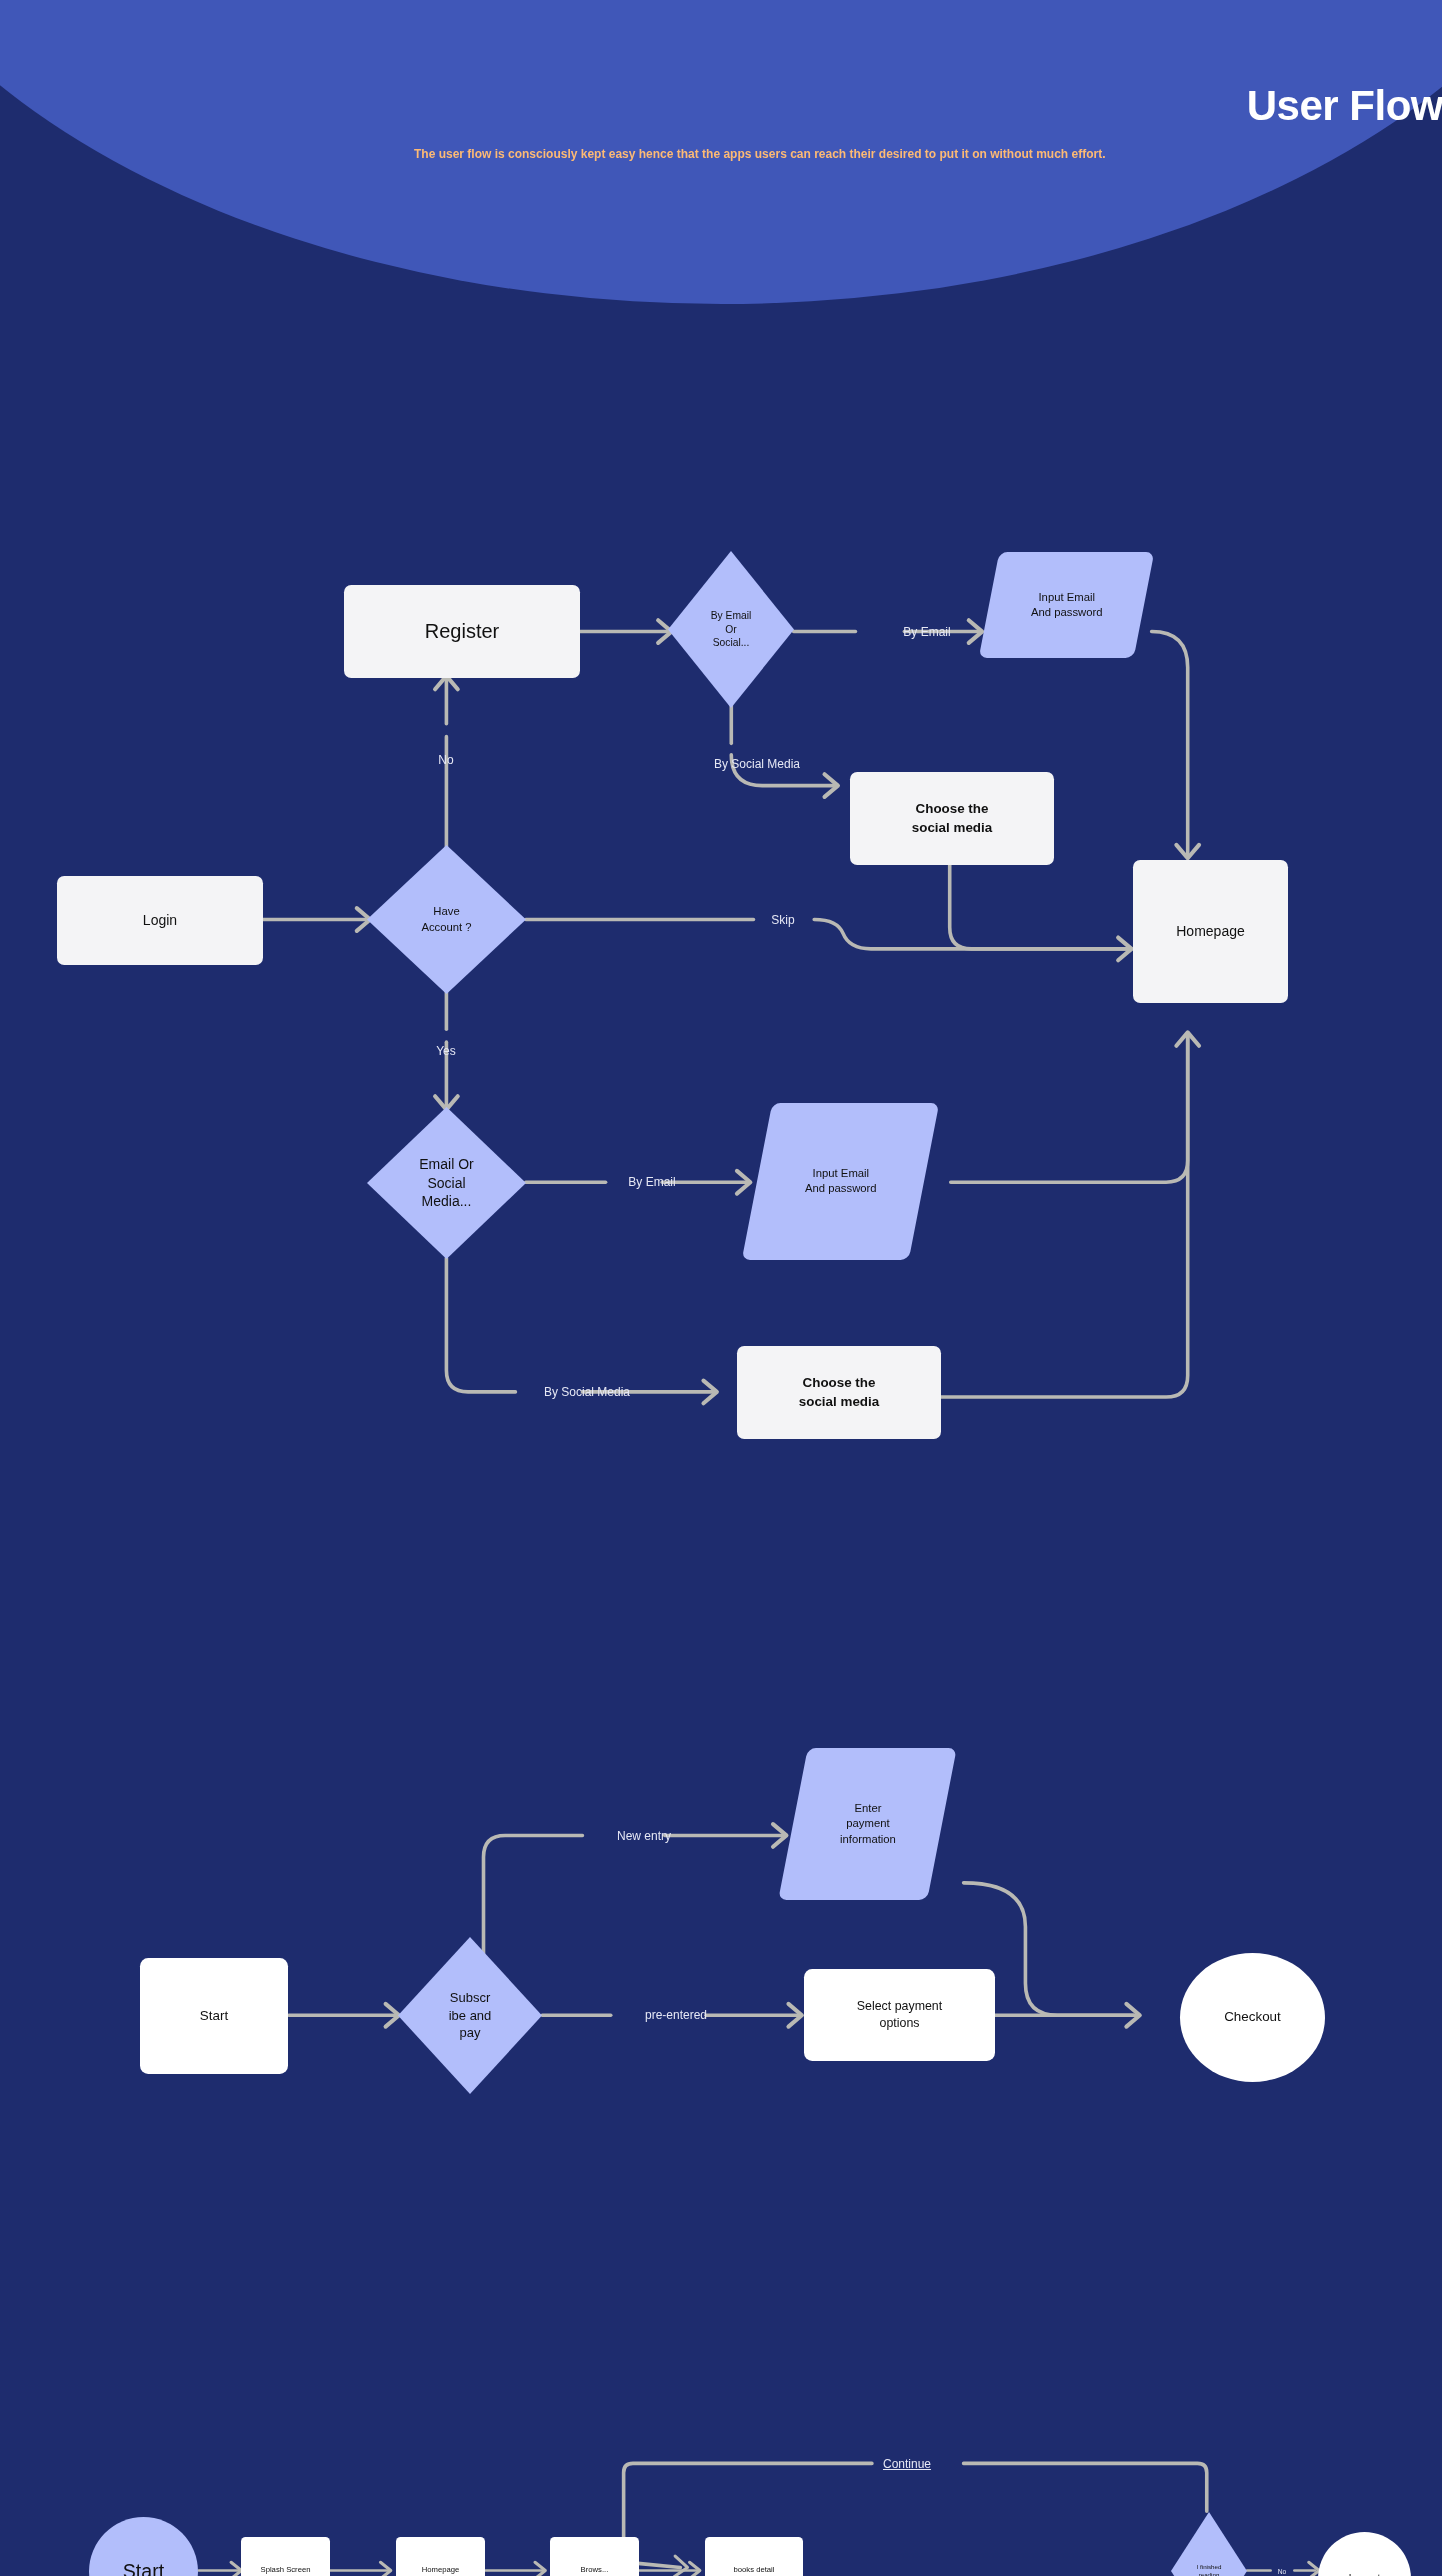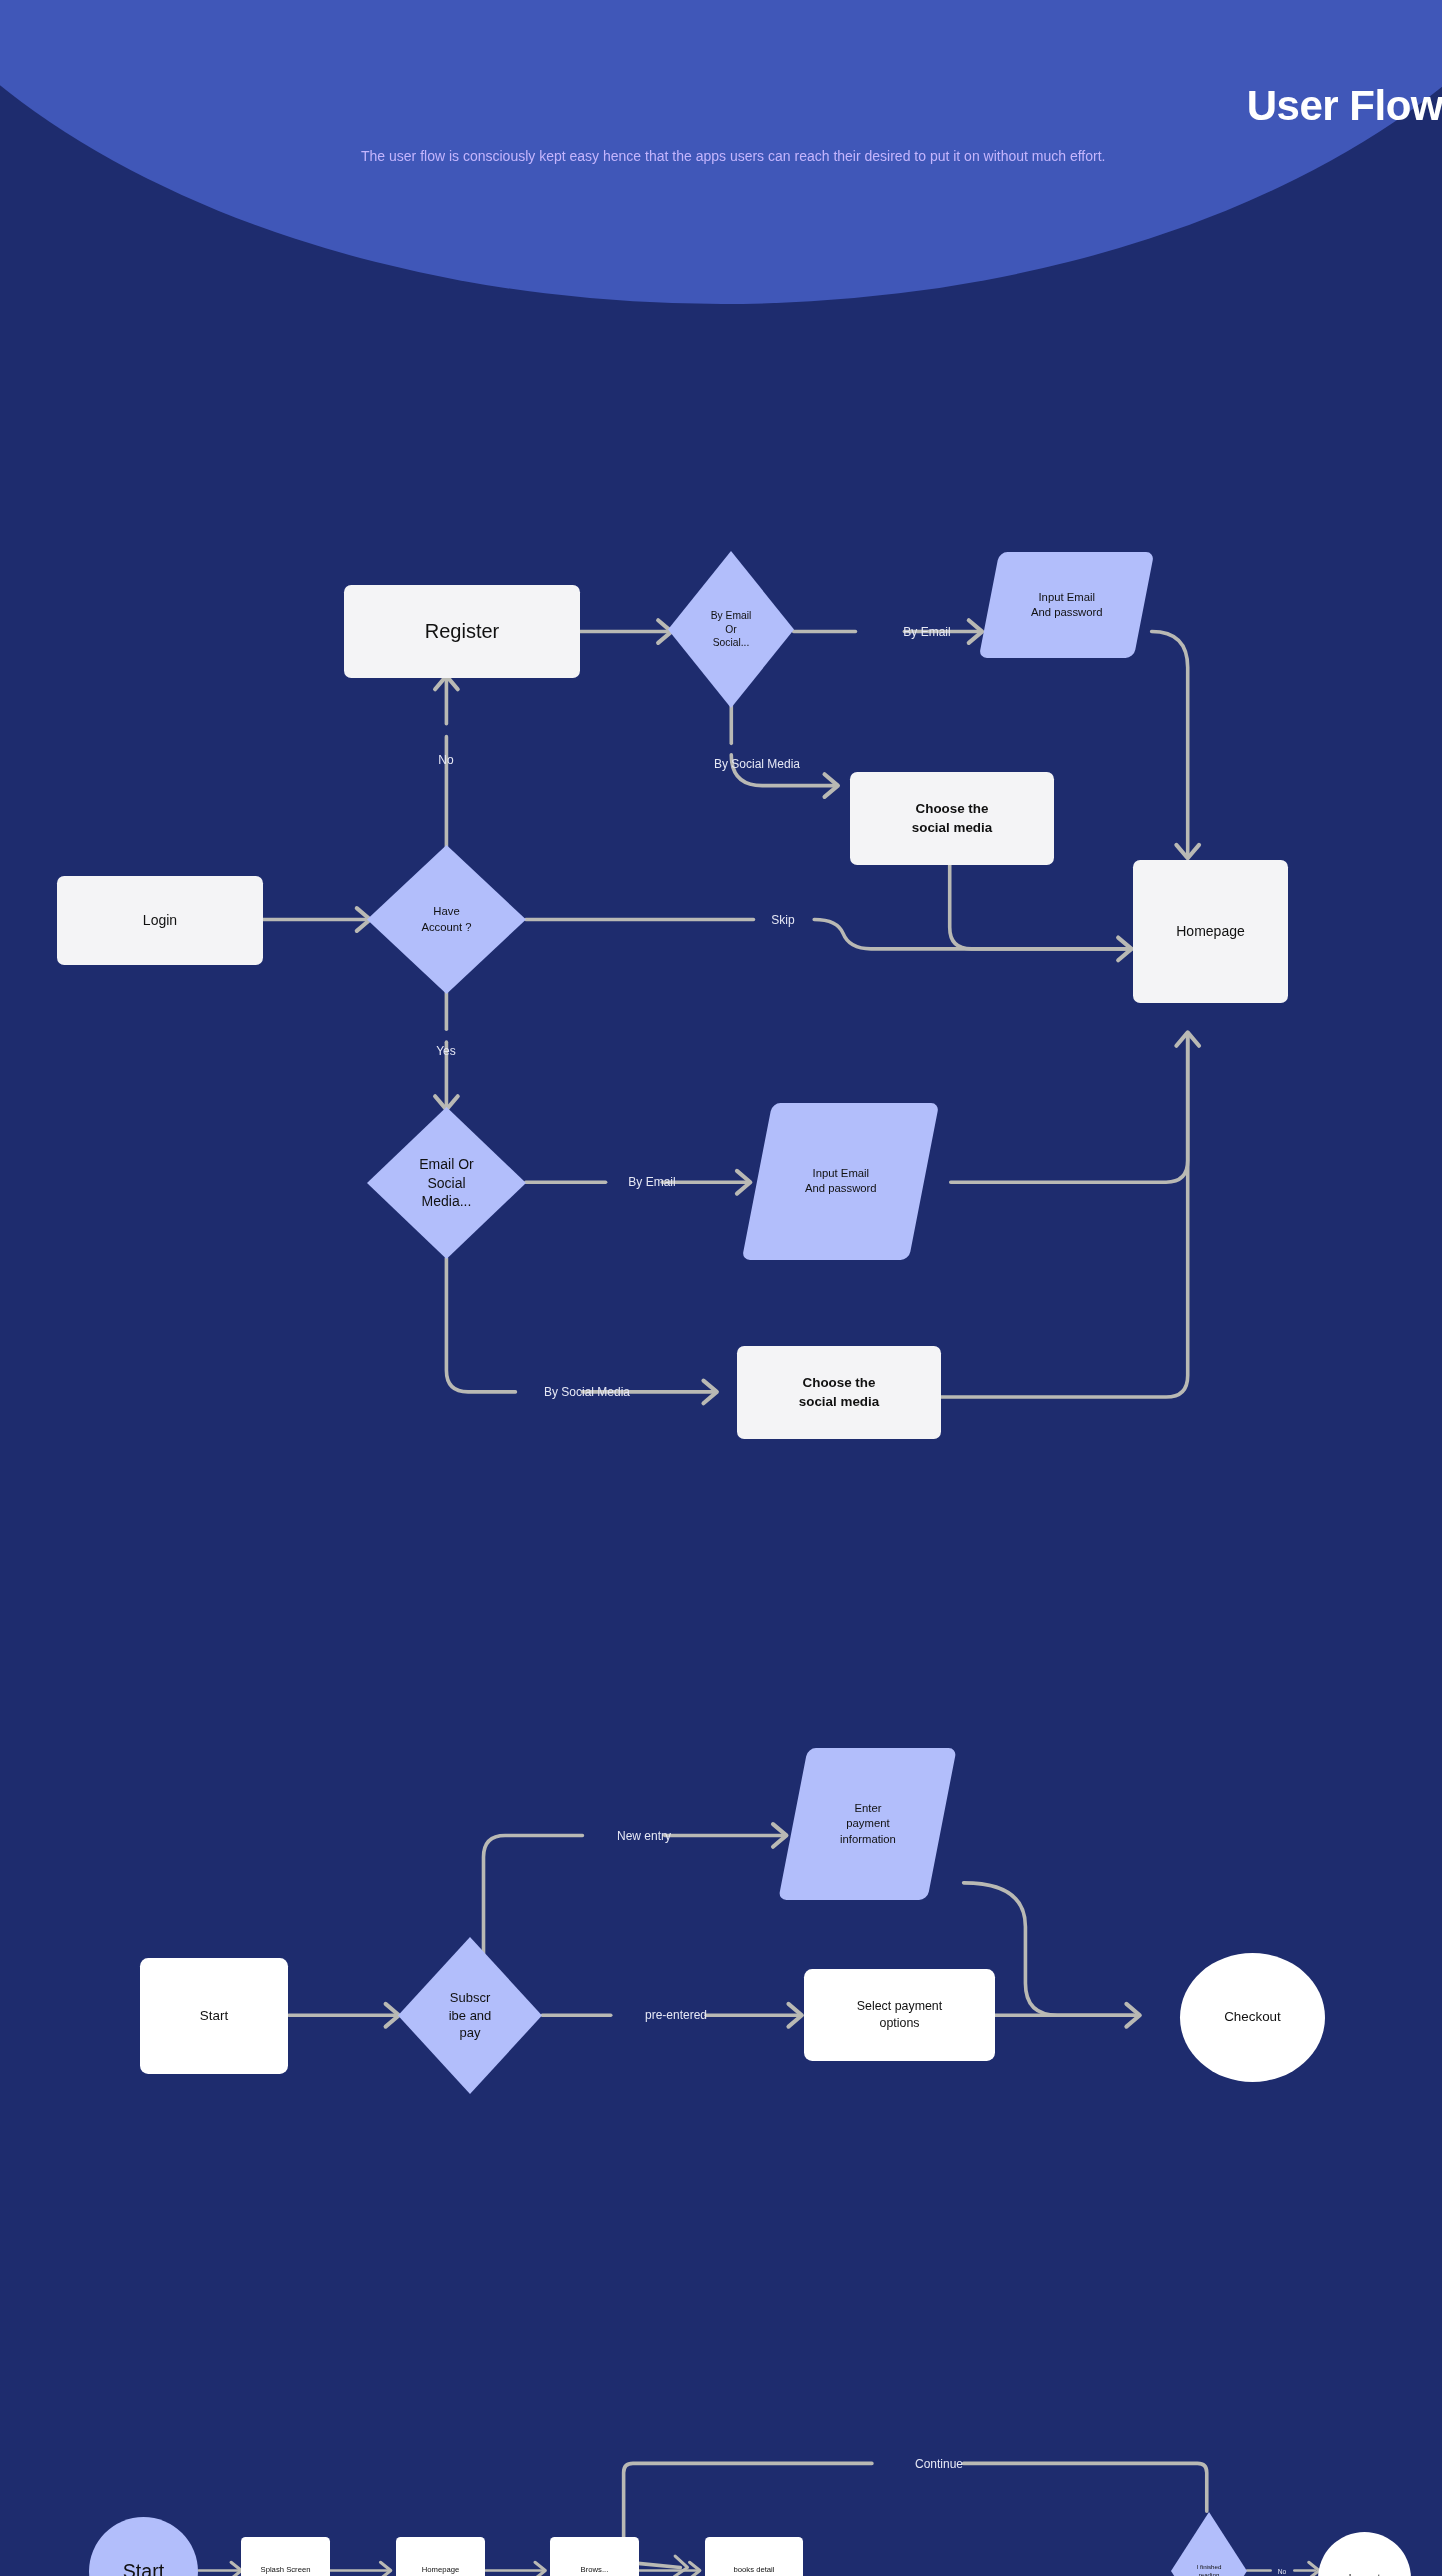--- a/index.html
+++ b/index.html
@@ -18,22 +18,22 @@
     width:1814px;height:1108px;
     background:#4057B8;
     border-radius:50%;
   }
   .header-text{position:absolute;left:0;top:0;width:1443px;text-align:right;}
   .hdr-title{
     margin-top:85px;color:#ffffff;font-size:42px;font-weight:bold;
     letter-spacing:-0.5px;line-height:1;
   }
   .hdr-sub{
-    margin:17.5px auto 0;width:768px;color:#c4b5fd;
-    font-size:14px;line-height:1.62;font-weight:400;
+    margin:17.5px auto 0;width:768px;color:#fdba74;
+    font-size:12px;line-height:1.62;font-weight:700;
   }
 
   
   .node{position:absolute;box-sizing:border-box;display:flex;align-items:center;
         justify-content:center;text-align:center;line-height:1.35;}
   .box{background:#F4F4F6;border-radius:7.2px;color:#111111;}
   .box-white{background:#FFFFFF;border-radius:8.2px;color:#111111;}
   .box-sm{background:#FFFFFF;border-radius:4.6px;color:#111111;}
   .circle{background:#FFFFFF;border-radius:50%;color:#111111;}
   .ellipse-lav{background:#B2BEFB;border-radius:50%;color:#111111;}
@@ -288,17 +288,17 @@
     <div class="dtext">
       <div>I finished</div>
       <div>reading</div>
     </div>
   </div>
 
   <div class="node circle" style="left:1318px;top:2532px;width:93px;height:93px;font-size:10.3px;">
     <span>Logout</span>
   </div>
 
-  <div class="elabel" style="left:939px;top:2464px;">Continue</div>
+  <div class="elabel" style="left:907px;top:2464px;text-decoration:underline;">Continue</div>
   <div class="elabel sm" style="left:1282px;top:2571px;">No</div>
 
 </div>
 
 
 </body></html>

